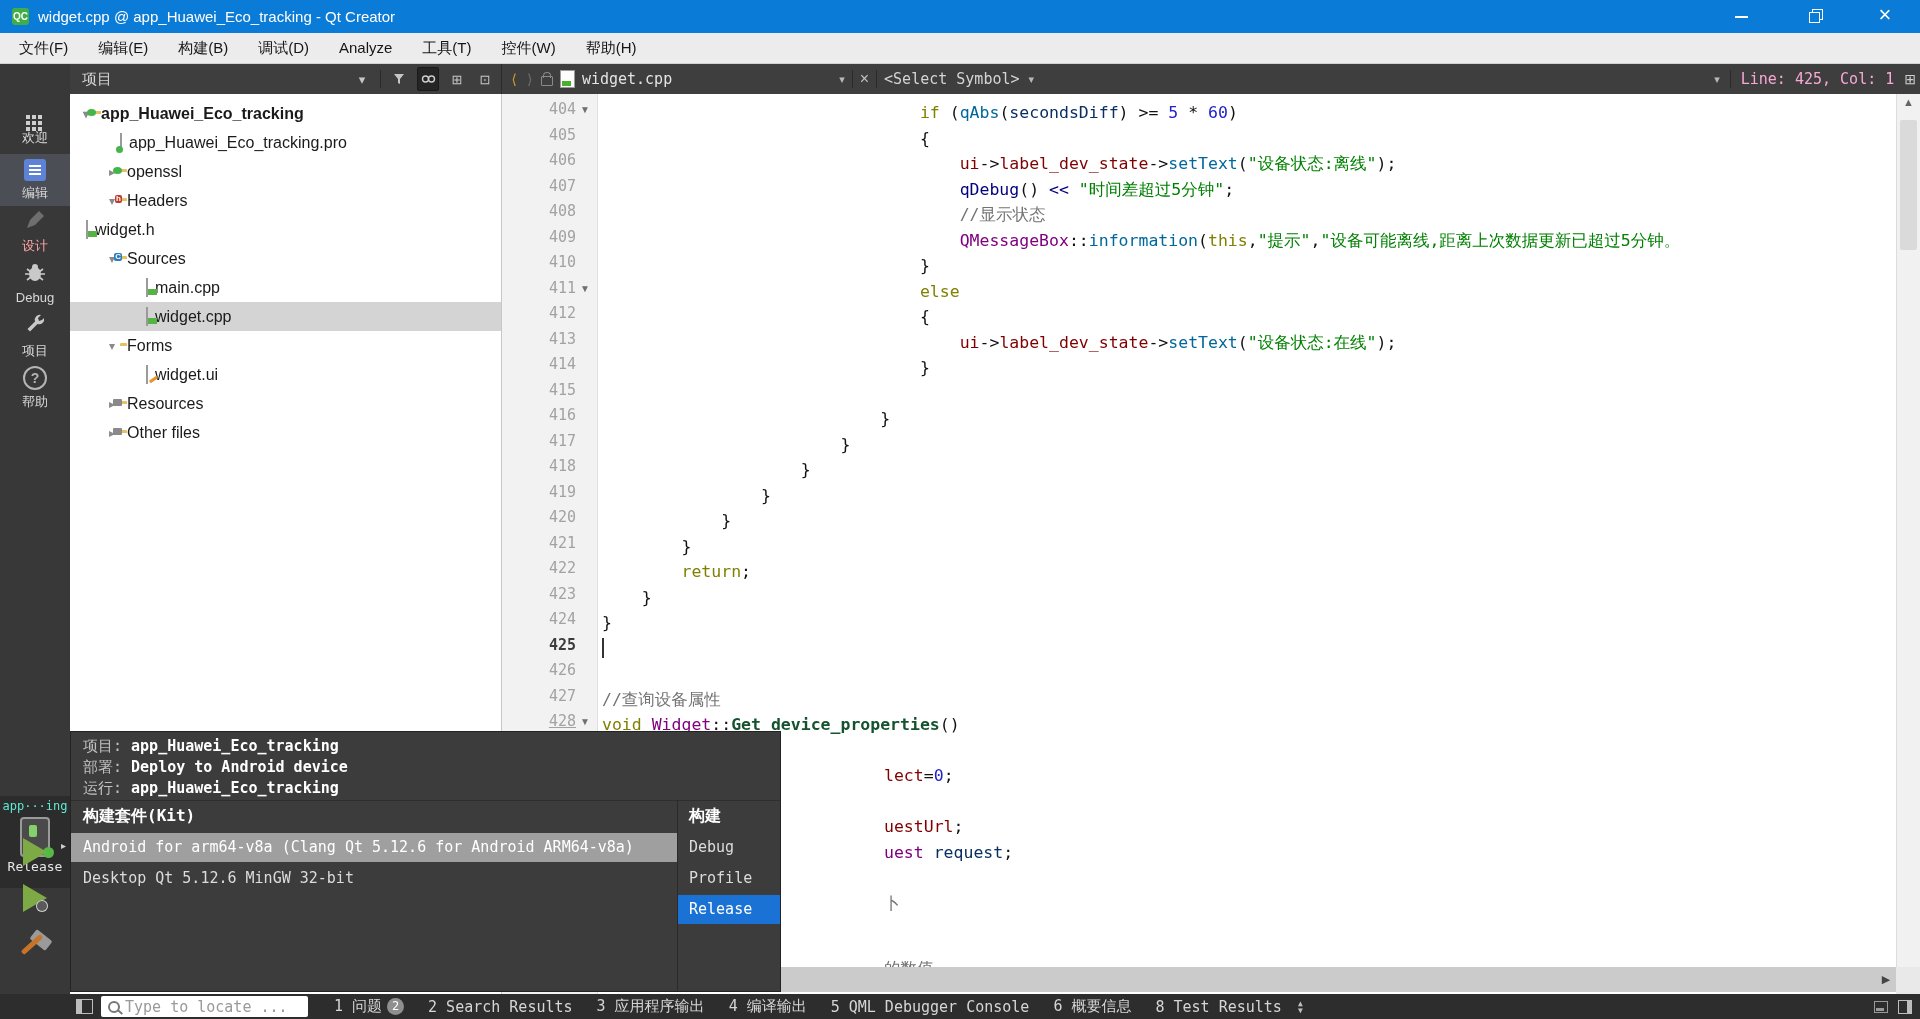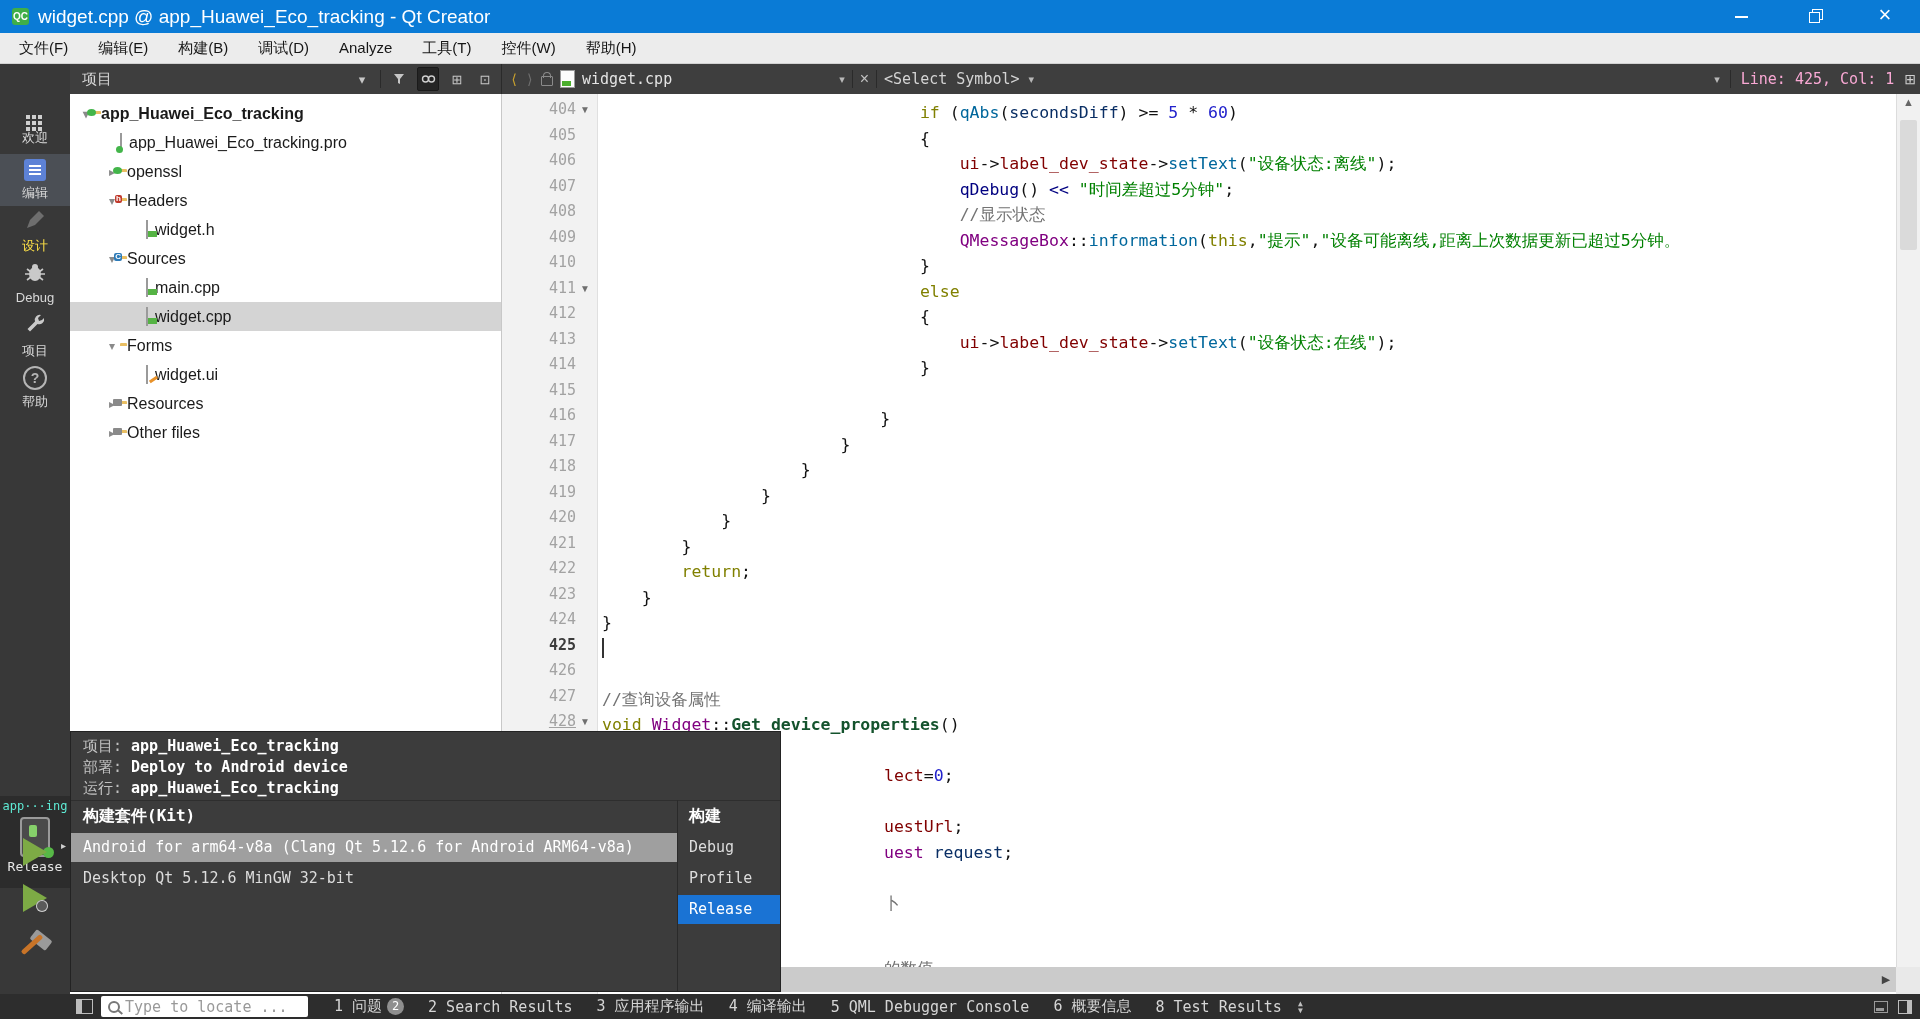--- a/index.html
+++ b/index.html
@@ -4,21 +4,21 @@
 <style>
   html,body{margin:0;padding:0;background:#222;}
   #root{position:relative;width:1920px;height:1019px;background:#fff;overflow:hidden;
         font-family:"Liberation Sans",sans-serif;-webkit-font-smoothing:antialiased;}
   .mono{font-family:"DejaVu Sans Mono",monospace;}
 
   
   .titlebar{position:absolute;left:0;top:0;width:1920px;height:33px;background:#0a7bd6;color:#fff;}
   .app-icon{position:absolute;left:12px;top:8px;width:17px;height:17px;background:#3fae49;border-radius:3px;
             font:bold 10px/17px "Liberation Sans",sans-serif;color:#fff;text-align:center;}
-  .title-text{position:absolute;left:38px;top:0;line-height:33px;font-size:19px;}
+  .title-text{position:absolute;left:38px;top:0;line-height:33px;font-size:15px;}
   .win-btn{position:absolute;top:0;width:70px;height:33px;}
   .wb-min{left:1706px}.wb-max{left:1778px}.wb-close{left:1850px}
   .wb-min::after{content:"";position:absolute;left:29px;top:16px;width:13px;height:2px;background:#fff;}
   .wb-max::after{content:"";position:absolute;left:31px;top:12px;width:9px;height:9px;border:1px solid #fff;background:#0a7bd6;}
   .wb-max::before{content:"";position:absolute;left:34px;top:9px;width:9px;height:9px;border:1px solid #fff;}
   .wb-close::after{content:"×";position:absolute;left:0;width:70px;text-align:center;font-size:22px;line-height:30px;color:#fff;}
 
   
   .menubar{position:absolute;left:0;top:33px;width:1920px;height:31px;background:#ececec;border-bottom:1px solid #d2d2d2;
            display:flex;align-items:stretch;padding-left:4px;box-sizing:border-box;}
@@ -46,21 +46,21 @@
   .symbol-name{font-size:15px;color:#d4d4d4;}
   .et-right{position:absolute;right:4px;top:0;height:30px;display:flex;align-items:center;gap:10px;}
   .line-col{font-size:15px;color:#f9a8d4;}
   .split-glyph{font-size:14px;color:#cfcfcf;}
 
   
   .sidebar{position:absolute;left:0;top:64px;width:70px;height:930px;background:#383838;}
   .mode-item{position:relative;width:70px;height:52px;display:flex;flex-direction:column;align-items:center;justify-content:center;gap:3px;}
   .mode-item.selected{background:#4b4f55;}
   .mode-label{font-size:13px;color:#d8d8d8;}
-  .mode-item.disabled .mode-label{color:#fde047;}
+  .mode-item.disabled .mode-label{color:#fca5a5;}
   .icon-grid{width:4px;height:4px;background:#cfcfcf;margin:5px 14px 7px 0;
      box-shadow:6px 0 #cfcfcf,12px 0 #cfcfcf,0 6px #cfcfcf,6px 6px #cfcfcf,12px 6px #cfcfcf,0 12px #cfcfcf,6px 12px #cfcfcf,12px 12px #cfcfcf;}
   .icon-editdoc{width:22px;height:22px;background:#5d82d6;border-radius:3px;position:relative;}
   .icon-editdoc::before{content:"";position:absolute;left:5px;top:6px;width:12px;height:2px;background:#fff;box-shadow:0 4px #fff,0 8px #fff;}
   .icon-help{width:20px;height:20px;border:2px solid #b5b5b5;border-radius:50%;color:#b5b5b5;font:bold 14px/20px "Liberation Sans",sans-serif;text-align:center;}
   .kit-btn{position:absolute;left:0;top:732px;width:70px;height:92px;background:#2c2c2c;text-align:center;}
   .kit-proj{font-size:12px;color:#5eead4;margin-top:3px;}
   .phone{position:relative;width:26px;height:36px;border:2px solid #9a9a9a;border-radius:4px;margin:4px auto 2px;background:#4a4a4a;}
   .phone::before{content:"";position:absolute;left:7px;top:6px;width:8px;height:12px;background:#86d06a;border-radius:2px;}
   .phone::after{content:"";position:absolute;right:-6px;bottom:-3px;width:11px;height:11px;background:#57b847;border-radius:50%;}
@@ -295,21 +295,21 @@
         <div class="tree-row" style="padding-left: 34px;">
           <span class="chev">▸</span>
           <span class="ticon"><span class="folder"><span class="fbadge fb-qt"></span></span></span>
           <span>openssl</span>
         </div>
         <div class="tree-row" style="padding-left: 34px;">
           <span class="chev">▾</span>
           <span class="ticon"><span class="folder"><span class="fbadge fb-h">h</span></span></span>
           <span>Headers</span>
         </div>
-        <div class="tree-row" style="padding-left: 60px;">
+        <div class="tree-row" style="">
           <span class="chev"></span>
           <span class="ticon"><span class="page pg-green"></span></span>
           <span>widget.h</span>
         </div>
         <div class="tree-row" style="padding-left: 34px;">
           <span class="chev">▾</span>
           <span class="ticon"><span class="folder"><span class="fbadge fb-c">C</span></span></span>
           <span>Sources</span>
         </div>
         <div class="tree-row" style="padding-left: 60px;">

